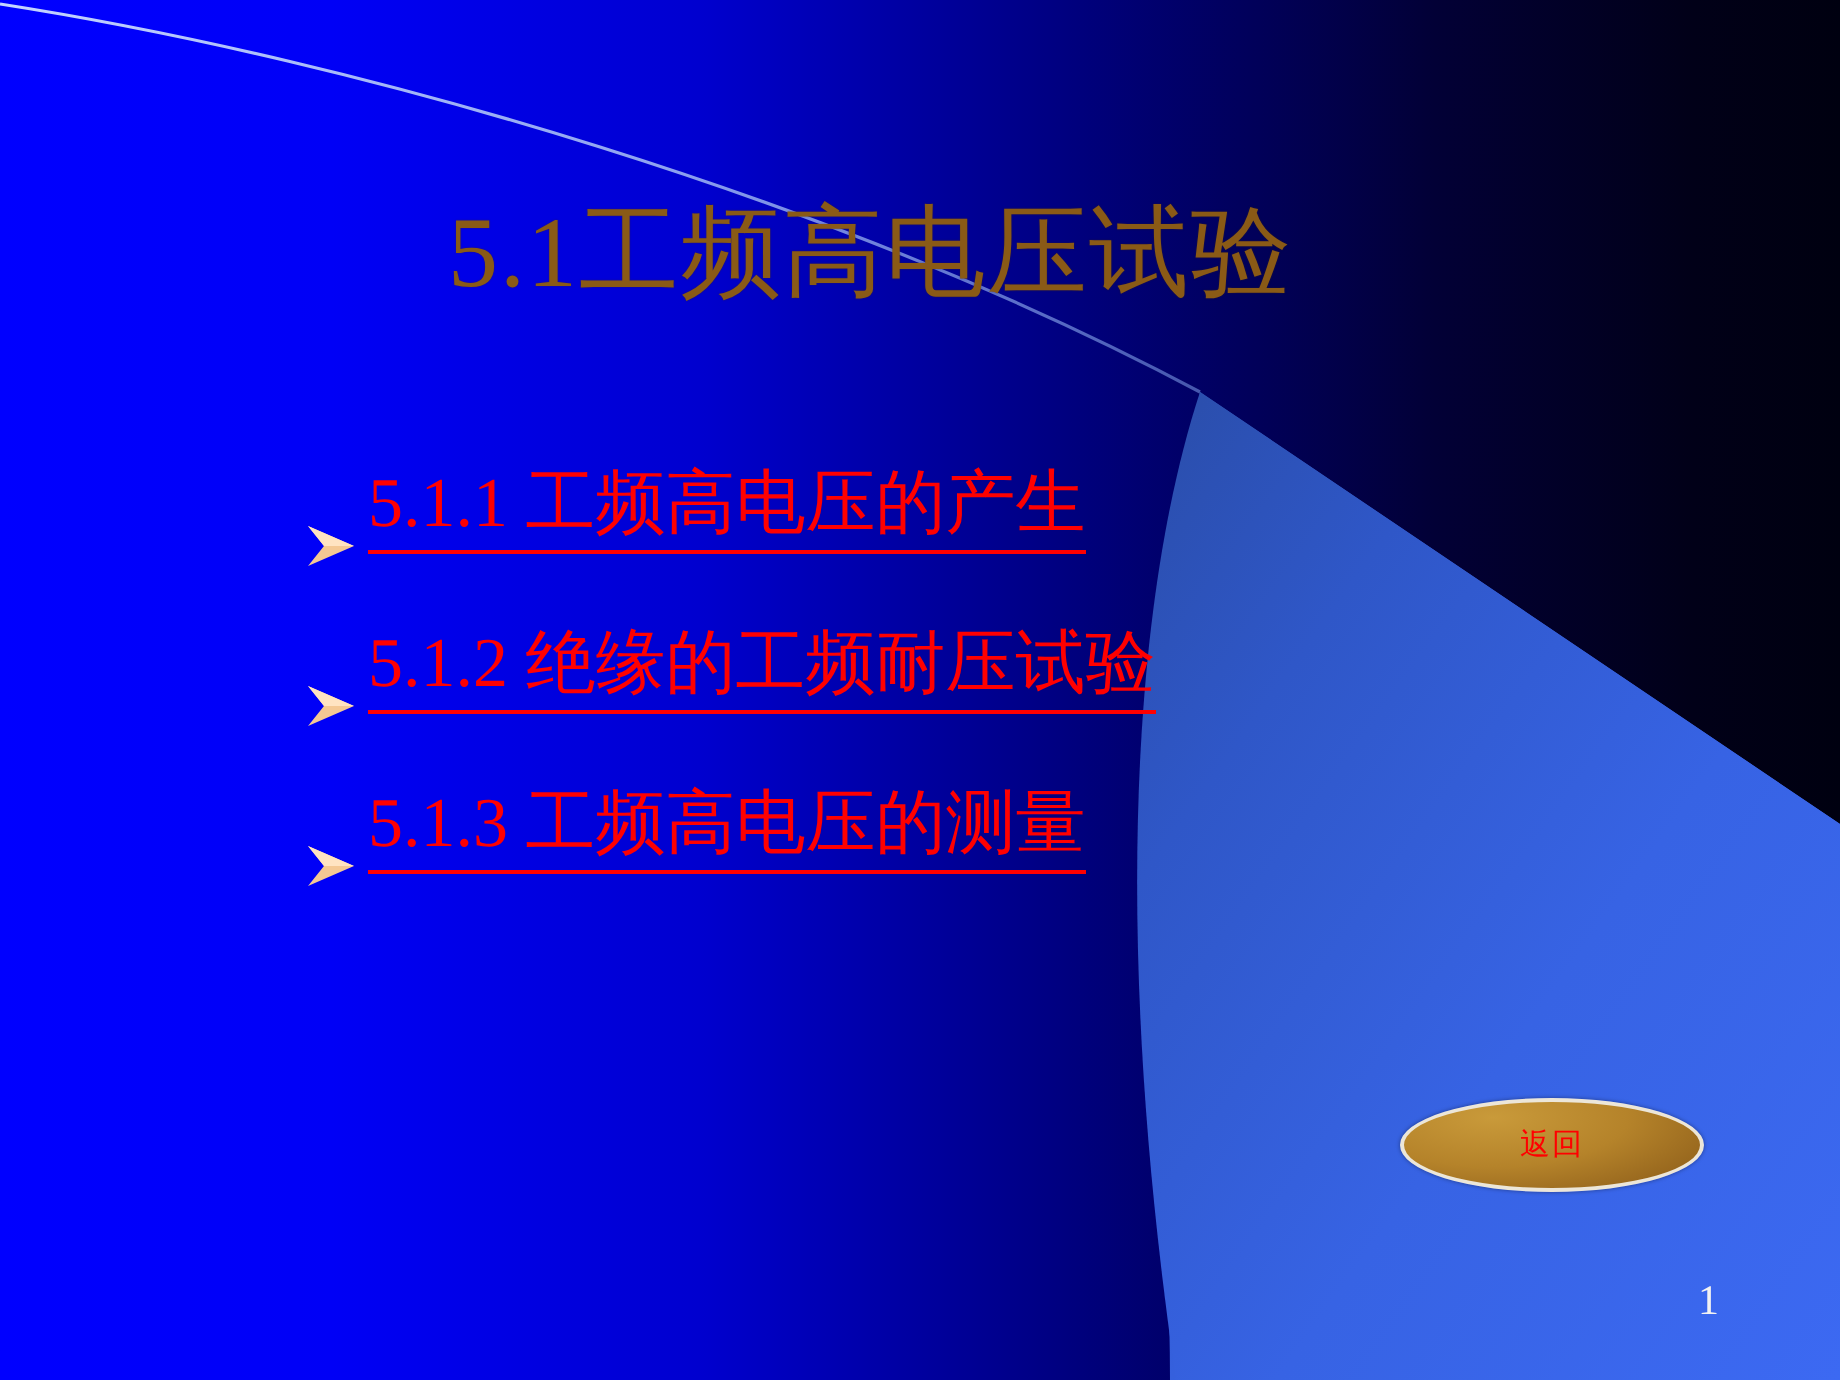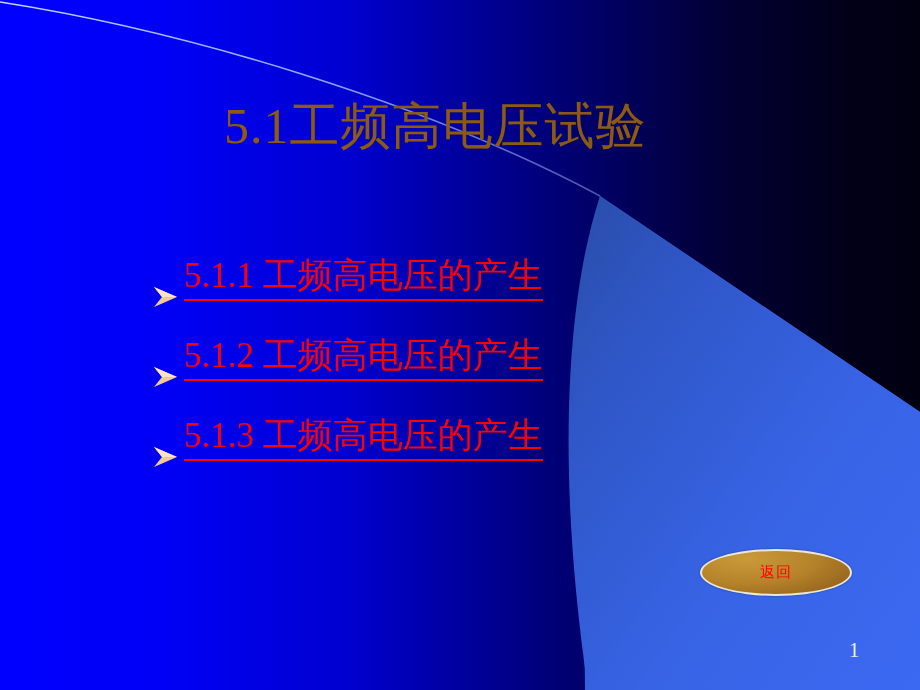--- a/index.html
+++ b/index.html
@@ -42,21 +42,20 @@
     white-space: nowrap;
     text-shadow: 0 0 1px rgba(70,40,0,0.5);
   }
 
   
   .bullets {
     position: absolute;
     left: 150px;
     top: 232px;
     width: 640px;
-    margin-top: 24px;
   }
   .bullet-row {
     position: relative;
     display: flex;
     align-items: baseline;
     height: 80px;
   }
   .bullet-marker {
     flex: 0 0 auto;
     width: 30px;
@@ -173,31 +172,31 @@
       <span class="bullet-text">5.1.1 工频高电压的产生</span>
     </div>
 
     <div class="bullet-row">
       <span class="bullet-marker">
         <svg width="30" height="30" viewBox="0 0 30 30">
           <path d="M 4 5 L 27 15 L 4 25 L 12 15 Z" fill="#f4c894"></path>
           <path d="M 4 5 L 27 15 L 12 15 Z" fill="#ffe3c2"></path>
         </svg>
       </span>
-      <span class="bullet-text">5.1.2 工频高电压的产生</span>
+      <span class="bullet-text">5.1.2 绝缘的工频耐压试验</span>
     </div>
 
     <div class="bullet-row">
       <span class="bullet-marker">
         <svg width="30" height="30" viewBox="0 0 30 30">
           <path d="M 4 5 L 27 15 L 4 25 L 12 15 Z" fill="#f4c894"></path>
           <path d="M 4 5 L 27 15 L 12 15 Z" fill="#ffe3c2"></path>
         </svg>
       </span>
-      <span class="bullet-text">5.1.3 工频高电压的产生</span>
+      <span class="bullet-text">5.1.3 工频高电压的测量</span>
     </div>
 
   </div>
 
   <div class="return-button">
     <span class="return-button-label">返回</span>
   </div>
 
   <div class="page-number">1</div>
 

